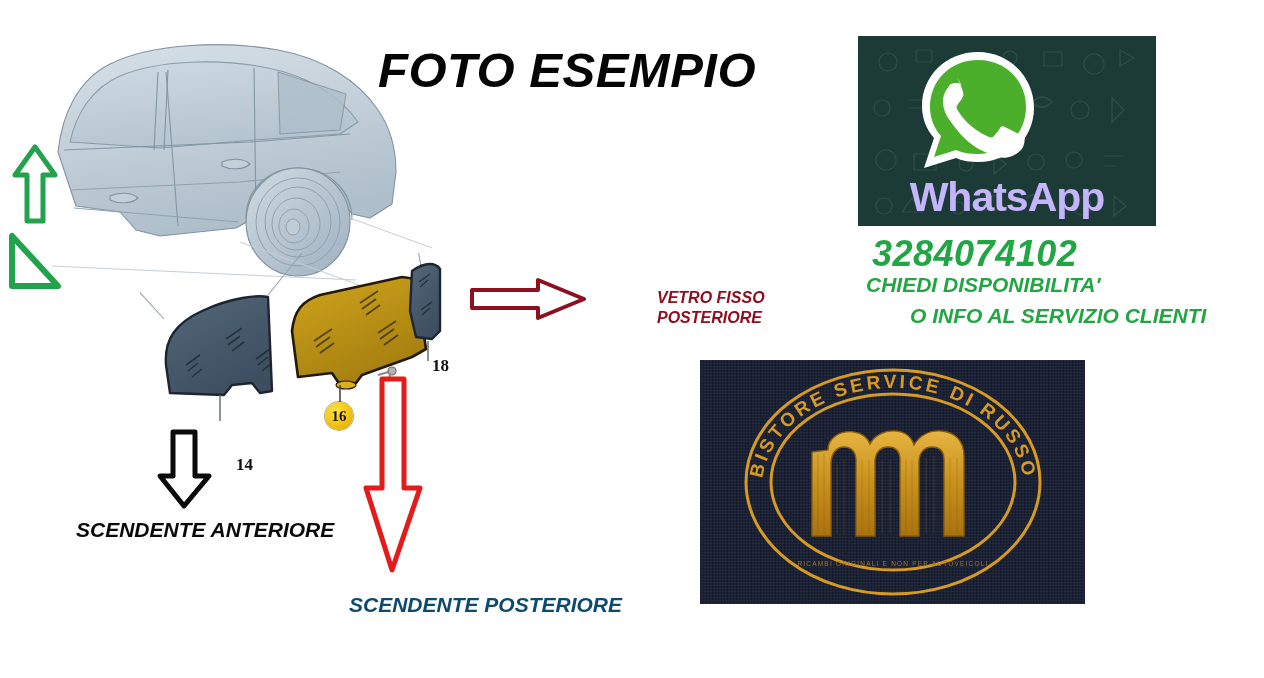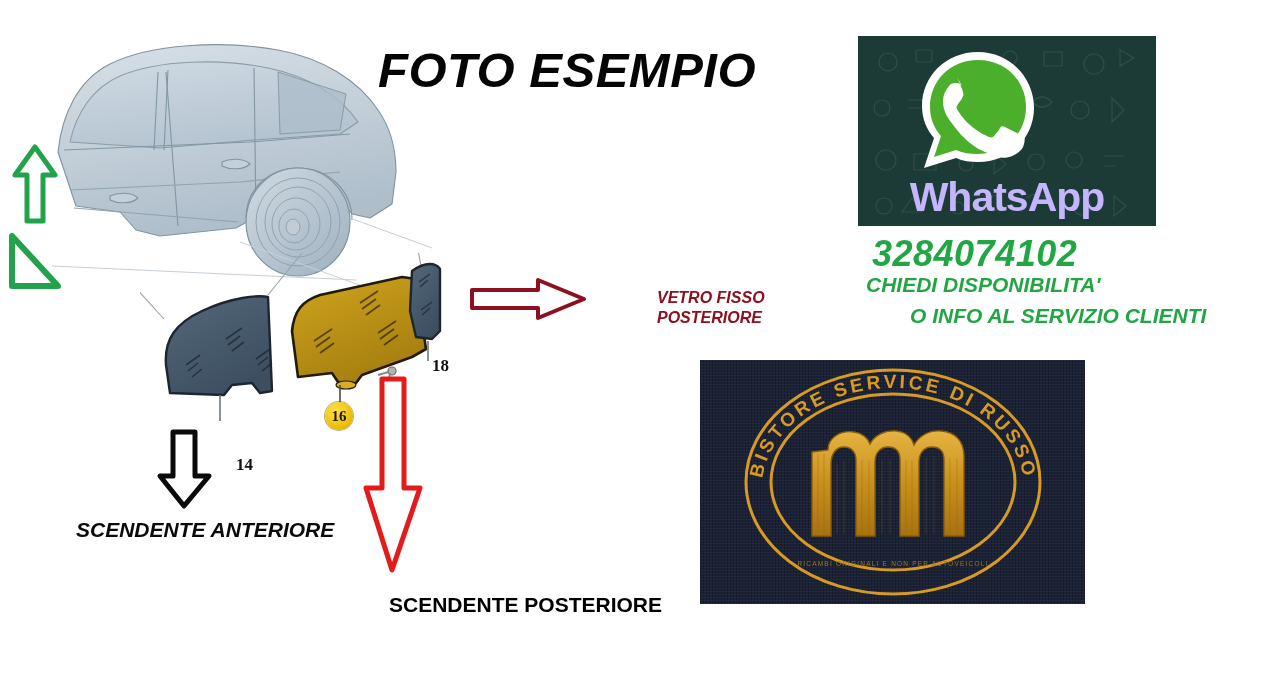--- a/index.html
+++ b/index.html
@@ -46,22 +46,22 @@
   #lbl-vfp{left:612px;top:280px;font-size:16px;color:#8c1020;
            font-style:italic;font-weight:bold;line-height:1.25;margin-left:45px;}
 
   
   #arrow-black{left:155px;top:420px;}
   #lbl-sa{left:76px;top:510px;font-size:21px;color:#0a0a0a;
           font-style:italic;font-weight:bold;}
 
   
   #arrow-redbig{left:360px;top:368px;}
-  #lbl-sp{left:349px;top:585px;font-size:21px;color:#000000;
-          font-weight:bold;margin-left:40px;}
+  #lbl-sp{left:349px;top:585px;font-size:21px;color:#0c4a6e;
+          font-style:italic;font-weight:bold;}
 
   
   #wa-box{left:858px;top:28px;width:298px;height:190px;
           background:#1d3b36;overflow:hidden;}
   #wa-box .doodles{position:absolute;inset:0;opacity:.16;}
   #wa-logo{position:absolute;left:52px;top:8px;width:136px;height:134px;}
   #wa-word{position:absolute;left:0;right:0;top:138px;text-align:center;
            color:#c4b5fd;font-size:41px;font-weight:bold;letter-spacing:-1px;}
 
   

